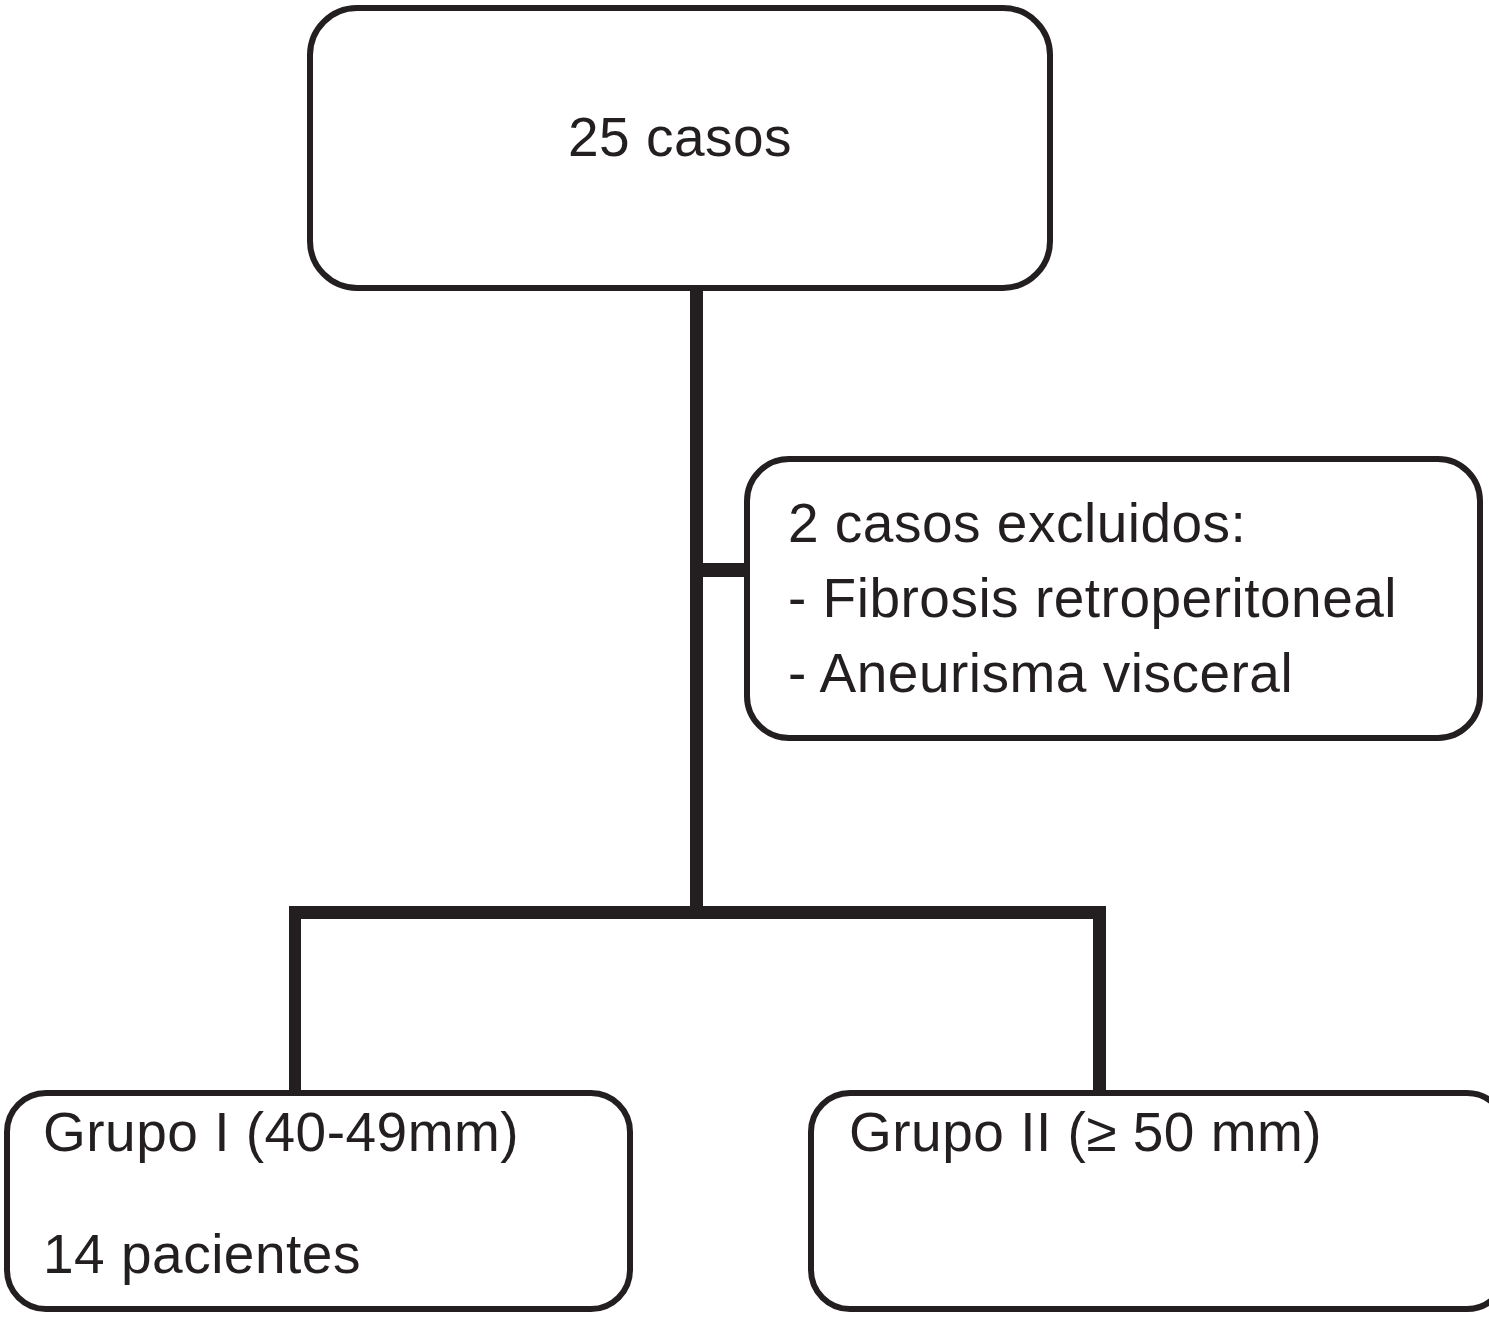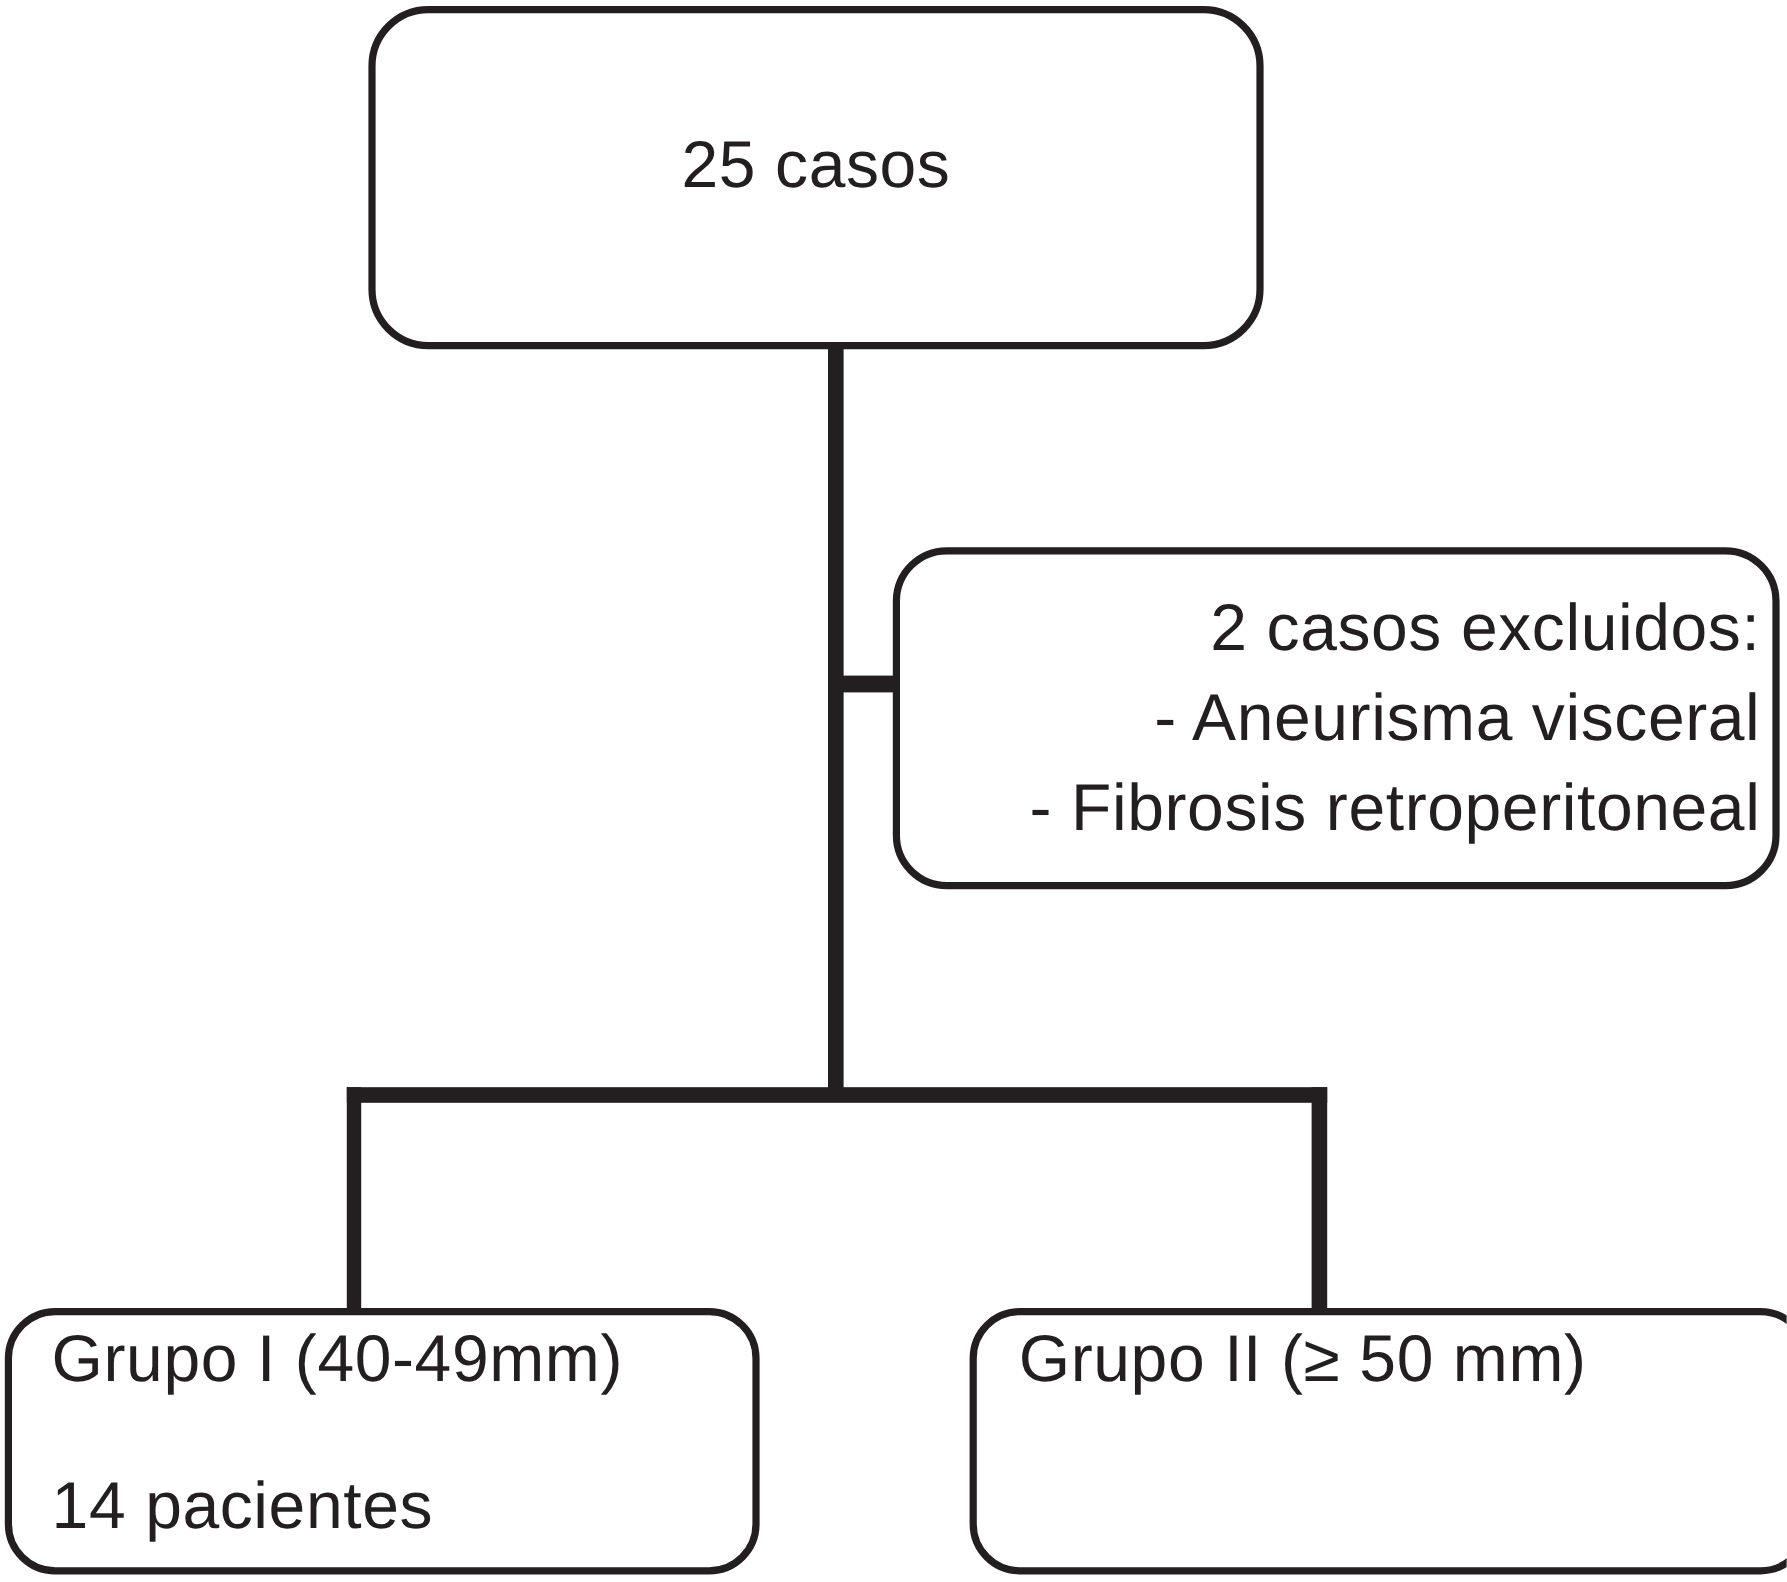--- a/index.html
+++ b/index.html
@@ -27,21 +27,20 @@
     display:flex; align-items:center; justify-content:center;
     padding-bottom:22px;
     margin-left:22px;
   }
   .node-exclusion {
     left:744px; top:456px; width:739px; height:285px;
     border-radius:45px;
     display:flex; flex-direction:column; justify-content:center;
     padding-left:38px; padding-right:10px;
     line-height:75px;
-    align-items:flex-end;
   }
   .node-group {
     top:1090px; height:222px;
     border-radius:42px;
     display:flex; flex-direction:column; justify-content:space-between;
     line-height:72px;
     padding-bottom:16px;
   }
   .node-group1 { left:4px;   width:629px; padding-left:33px; }
   .node-group2 { left:808px; width:701px; padding-left:35px; }
@@ -63,22 +62,22 @@
   <div class="connector conn-split-bar"></div>
   <div class="connector conn-drop-left"></div>
   <div class="connector conn-drop-right"></div>
 
   <div class="node node-root">
     <span class="txt-line">25 casos</span>
   </div>
 
   <div class="node node-exclusion">
     <div class="txt-line">2 casos excluidos:</div>
+    <div class="txt-line">- Fibrosis retroperitoneal</div>
     <div class="txt-line">- Aneurisma visceral</div>
-    <div class="txt-line">- Fibrosis retroperitoneal</div>
   </div>
 
   <div class="node node-group node-group1">
     <div class="txt-line">Grupo I (40-49mm)</div>
     <div class="txt-line">14 pacientes</div>
   </div>
 
   <div class="node node-group node-group2">
     <div class="txt-line">Grupo II (≥ 50 mm)</div>
   </div>

